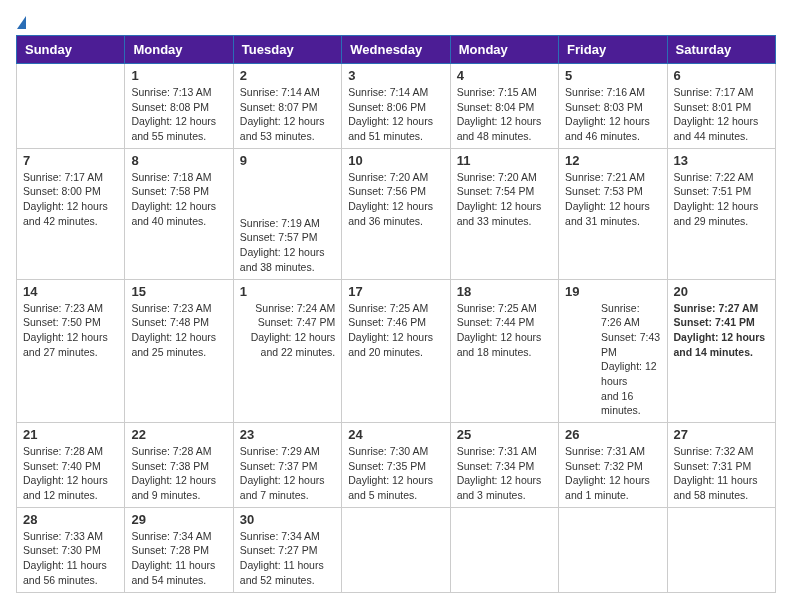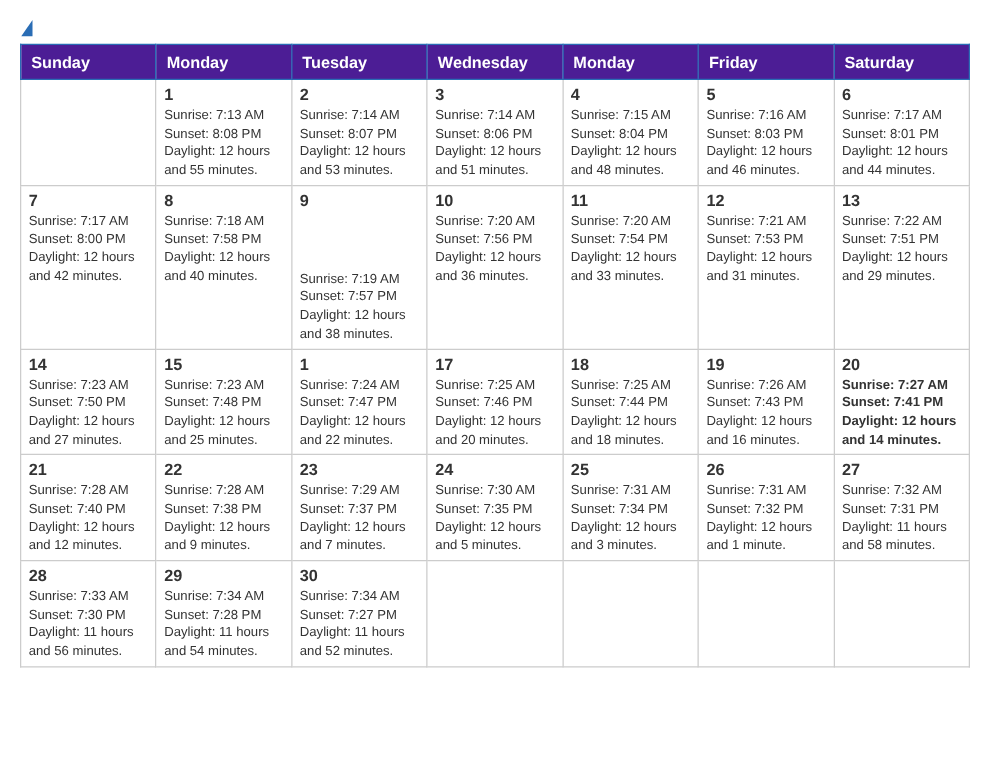--- a/index.html
+++ b/index.html
@@ -210,42 +210,42 @@
         </td>
         <td>
           <span class="day-num">15</span>
           <div class="cell-text" style="white-space: pre-line;">Sunrise: 7:23 AM
 Sunset: 7:48 PM
 Daylight: 12 hours
 and 25 minutes.</div>
         </td>
         <td>
           <span class="day-num">1</span>
-          <div class="cell-text" style="white-space: pre-line;">Sunrise: 7:24 AM
+          <div class="cell-text" style="white-space: pre-line; text-align: right;">Sunrise: 7:24 AM
 Sunset: 7:47 PM
 Daylight: 12 hours
 and 22 minutes.</div>
         </td>
         <td>
           <span class="day-num">17</span>
           <div class="cell-text" style="white-space: pre-line;">Sunrise: 7:25 AM
 Sunset: 7:46 PM
 Daylight: 12 hours
 and 20 minutes.</div>
         </td>
         <td>
           <span class="day-num">18</span>
           <div class="cell-text" style="white-space: pre-line;">Sunrise: 7:25 AM
 Sunset: 7:44 PM
 Daylight: 12 hours
 and 18 minutes.</div>
         </td>
         <td>
           <span class="day-num">19</span>
-          <div class="cell-text" style="white-space: pre-line;">Sunrise: 7:26 AM
+          <div class="cell-text" style="white-space: pre-line; margin-left: 36px;">Sunrise: 7:26 AM
 Sunset: 7:43 PM
 Daylight: 12 hours
 and 16 minutes.</div>
         </td>
         <td>
           <span class="day-num">20</span>
           <div class="cell-text" style="white-space: pre-line; font-weight: bold;">Sunrise: 7:27 AM
 Sunset: 7:41 PM
 Daylight: 12 hours
 and 14 minutes.</div>

